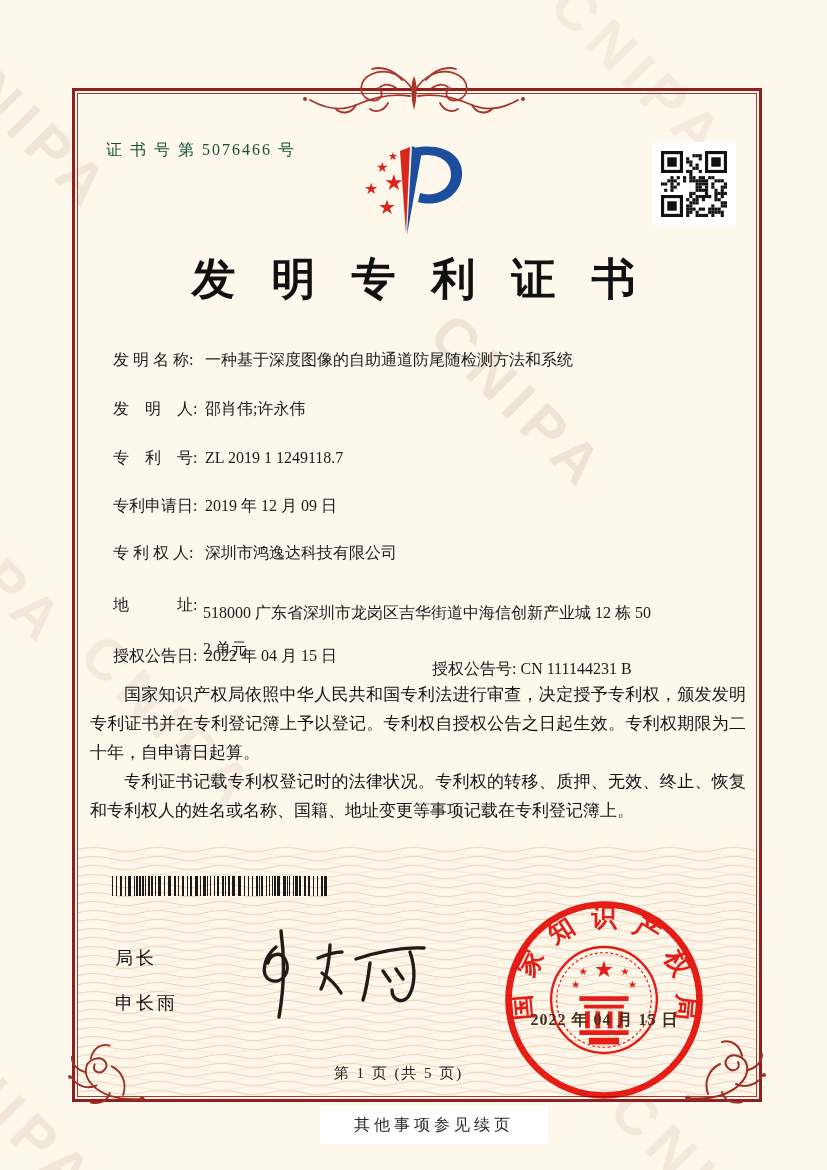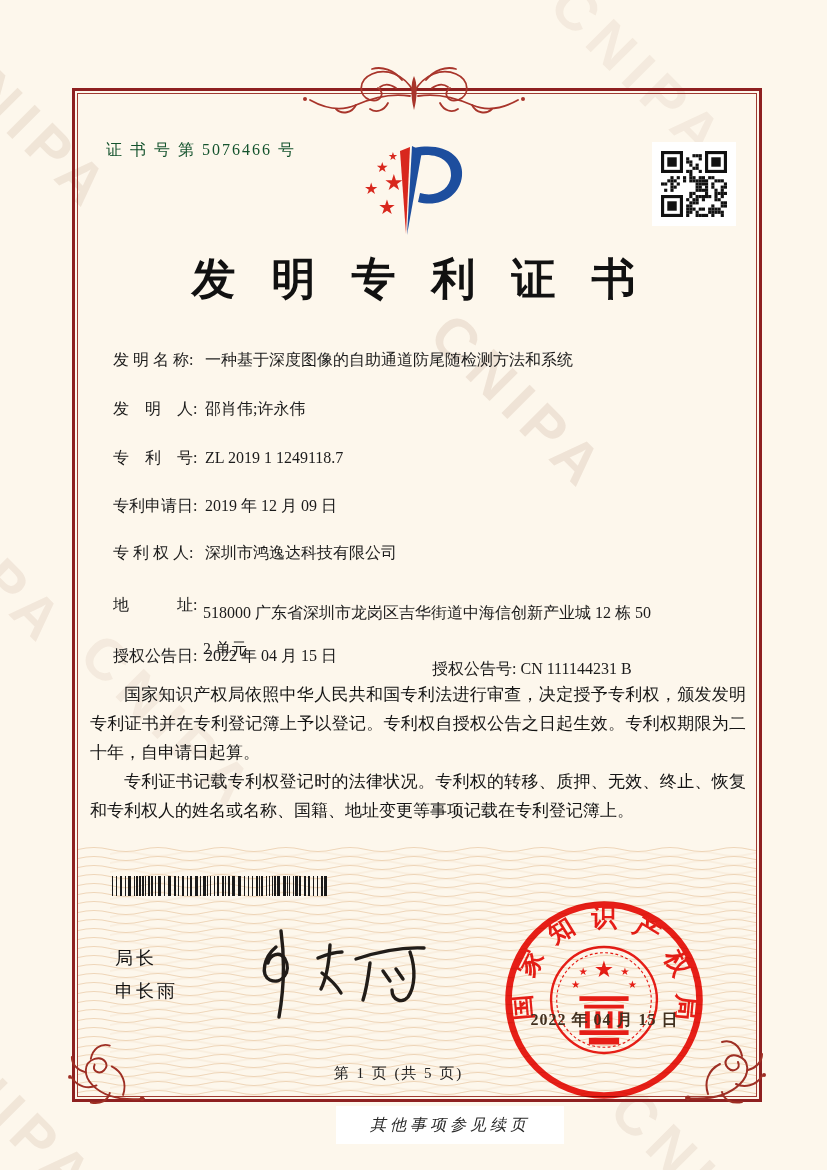--- a/index.html
+++ b/index.html
@@ -56,38 +56,38 @@
   
   .paras {
     position:absolute; left:90px; top:680px; width:656px;
     font-size:17px; line-height:29px; color:#141414; text-align:justify;
   }
   .paras p { text-indent:2em; }
   
   .barcode { position:absolute; left:112px; top:876px; width:217px; height:20px; }
   
   .signer { position:absolute; left:115px; top:946px; font-size:18px; color:#111; letter-spacing:3px; }
-  .signer .nm { display:block; margin-top:9px; }
+  .signer .nm { display:block; margin-top:21px; }
   .sig { position:absolute; left:238px; top:925px; width:205px; height:100px; }
   
   .seal { position:absolute; left:500px; top:896px; width:208px; height:208px;
           mix-blend-mode:multiply; opacity:0.96; }
   .seal-date {
     position:absolute; left:502px; top:1010px; width:205px; text-align:center;
     font-size:16px; color:#41301f; letter-spacing:1px; font-weight:bold;
   }
   
   .page-num {
     position:absolute; left:0; right:30px; top:1064px; text-align:center;
     font-size:15px; color:#222; letter-spacing:2px;
   }
   .note-box {
     position:absolute; left:320px; top:1106px; width:228px; height:38px;
     background:#ffffff; display:flex; align-items:center; justify-content:center;
-    font-size:16px; font-style:italic; color:#2a2a2a; letter-spacing:4px;margin-left:16px;
+    font-size:16px; color:#2a2a2a; letter-spacing:4px;
   }
 </style>
 </head>
 <body>
 
 <div class="page">
 
   <div id="wm-layer">
       <div class="wm" style="left: -30px; top: 20px; color: rgba(168, 126, 98, 0.15);">CNIPA</div>
       <div class="wm" style="left: 585px; top: -30px; color: rgba(168, 126, 98, 0.1);">CNIPA</div>

